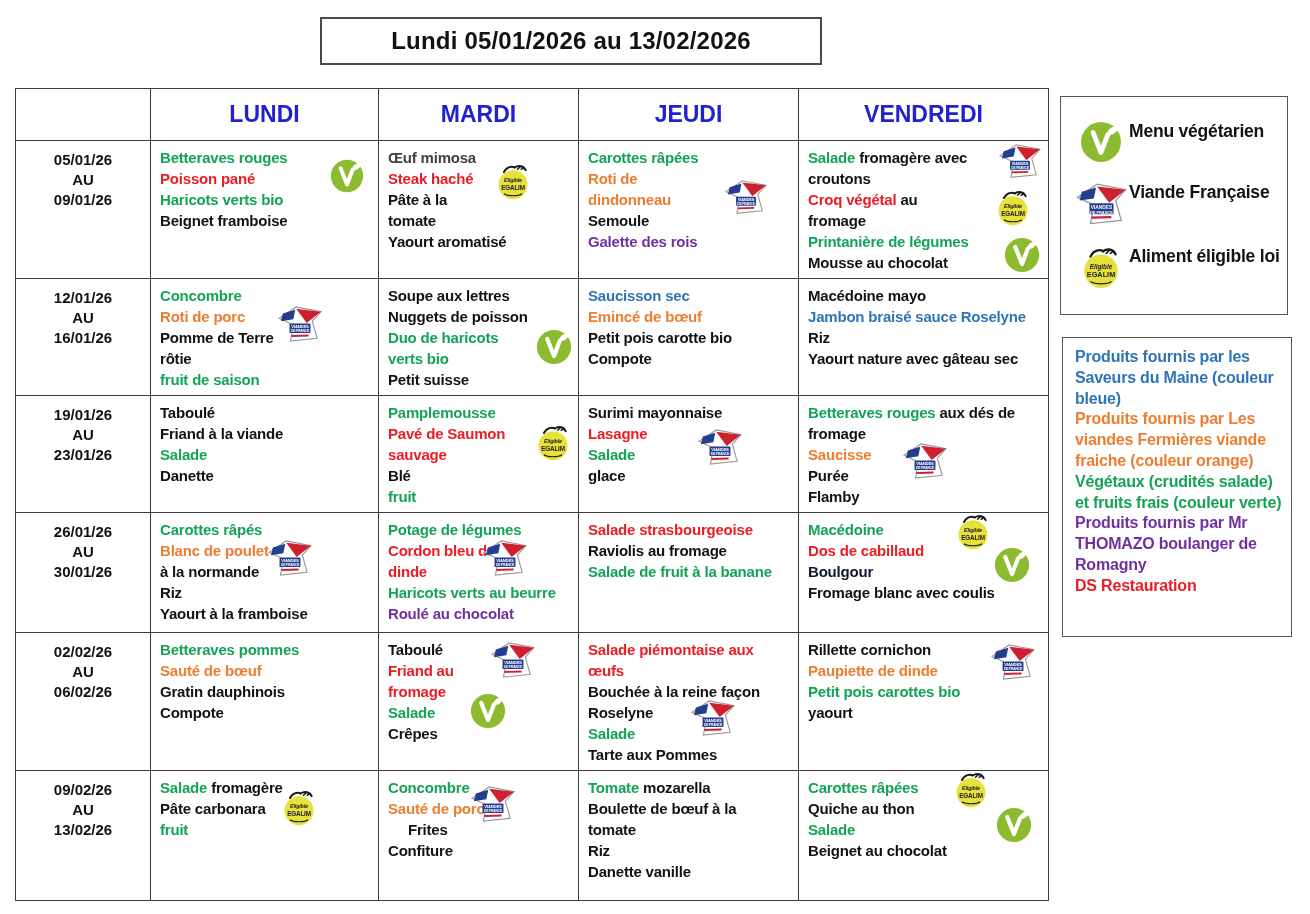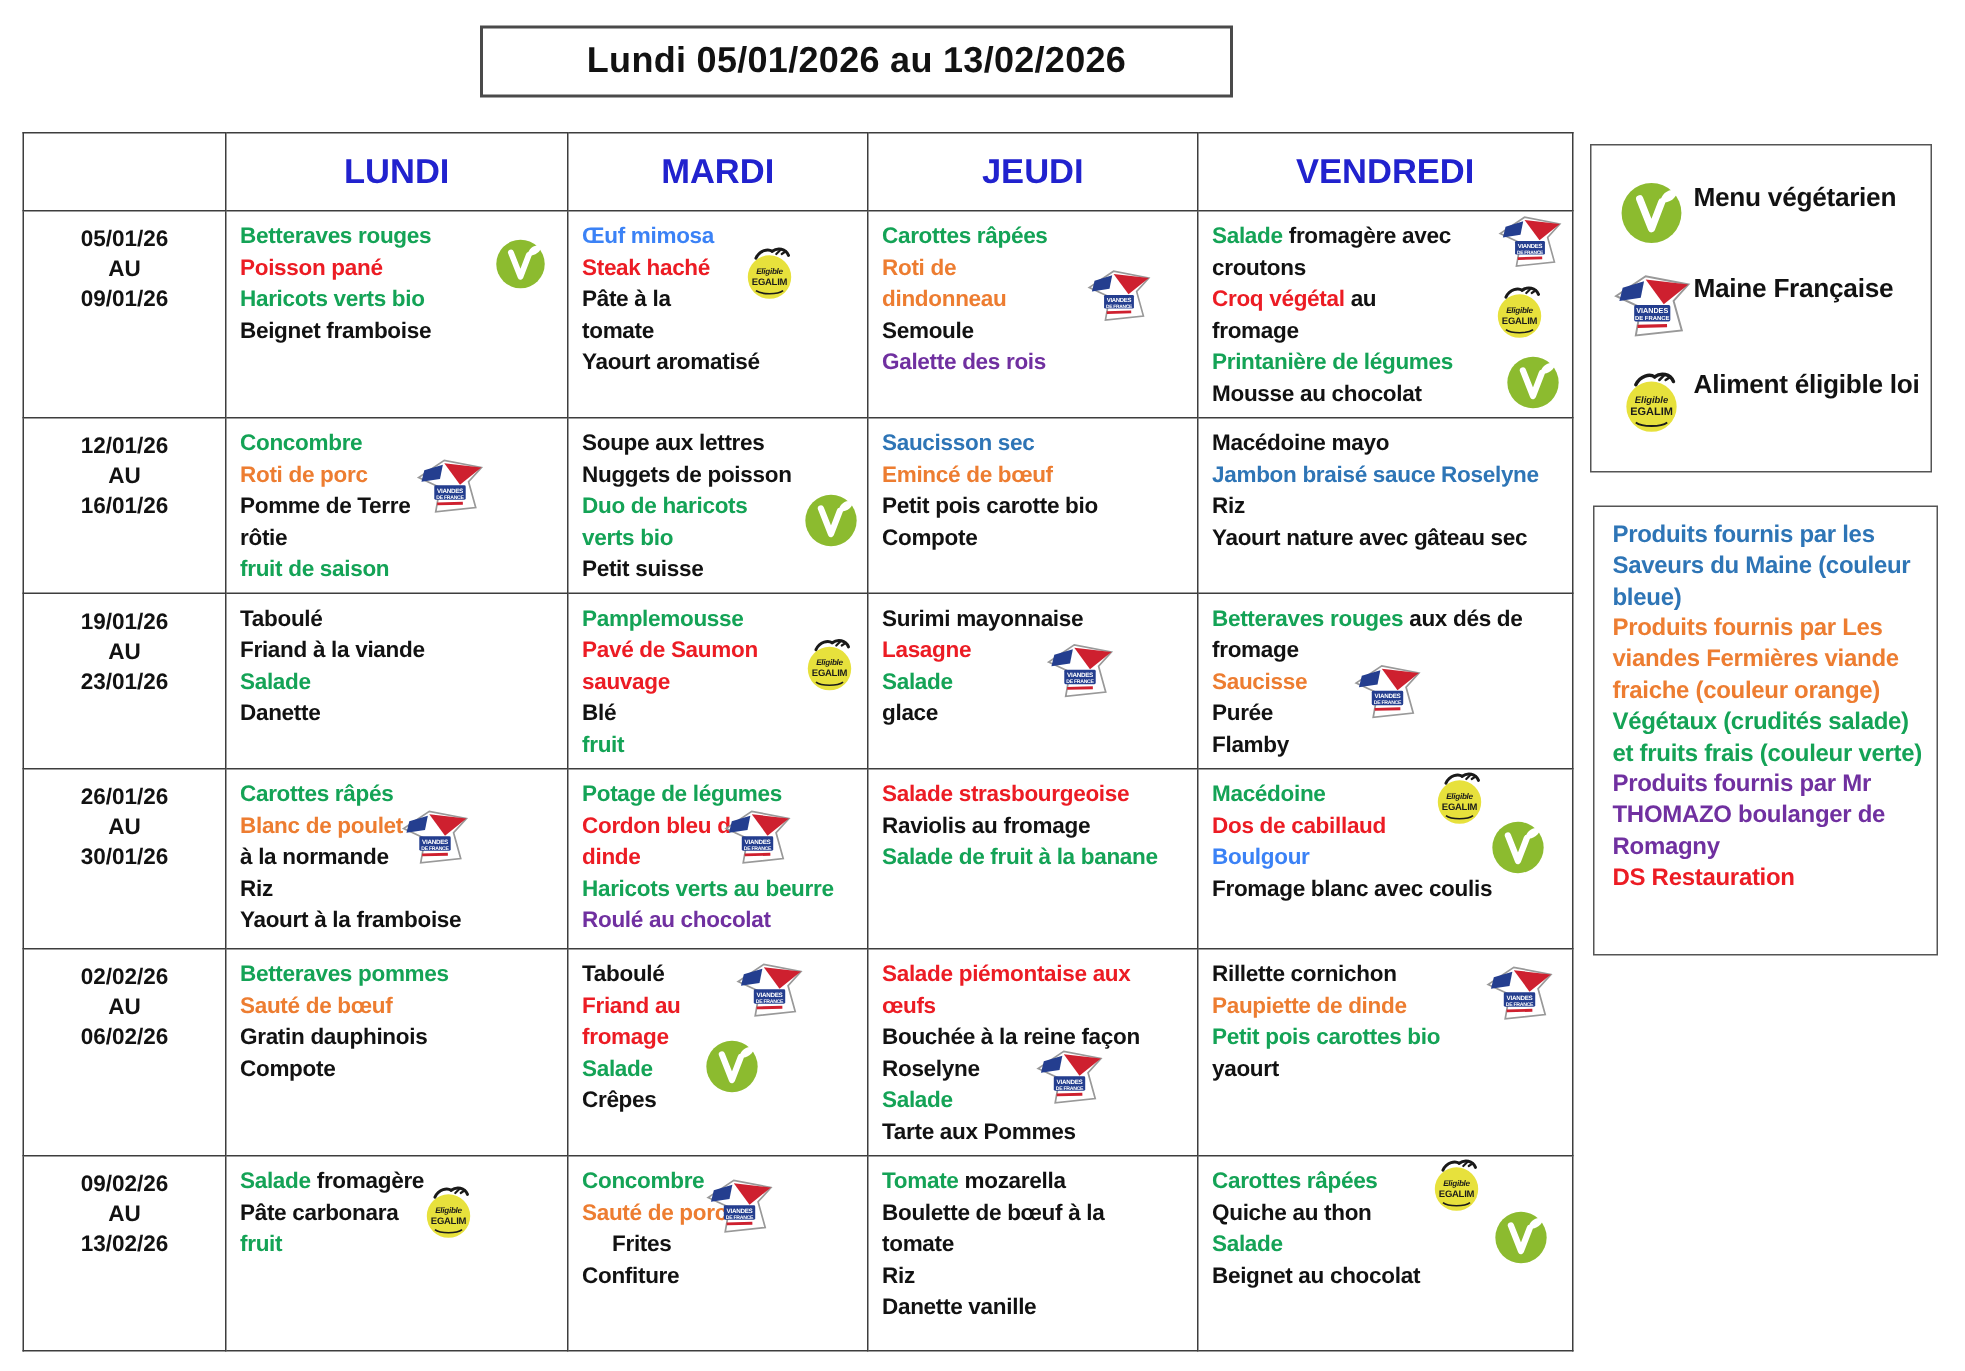--- a/index.html
+++ b/index.html
@@ -86,21 +86,21 @@
             <div class="menu-line"><span style="color: rgb(236, 28, 36);">Poisson pané</span></div>
             <div class="menu-line"><span style="color: rgb(20, 163, 86);">Haricots verts bio</span></div>
             <div class="menu-line"><span style="color: rgb(18, 18, 18); margin-top: 45px;">Beignet framboise</span></div>
             <span class="cell-icon" style="top: 18px; right: 14px;"><svg width="34" height="34" viewBox="0 0 40 40">
     <circle cx="20" cy="20" r="19" fill="#8CBB2F"></circle>
     <path d="M12.5 11 L20 30 L26.5 13" fill="none" stroke="#fff" stroke-width="4.6" stroke-linecap="round" stroke-linejoin="round"></path>
     <path d="M25.5 13.5 C26 7.5 31 4.5 36.5 5.5 C36 11 31 13.8 25.5 13.5 Z" fill="#fff"></path>
               </svg></span>
           </td>
           <td class="menu-cell">
-            <div class="menu-line"><span style="color: #3b82f6; text-align: right;">Œuf mimosa</span></div>
+            <div class="menu-line"><span style="color: #404040; text-align: right;">Œuf mimosa</span></div>
             <div class="menu-line"><span style="color: rgb(236, 28, 36);">Steak haché</span></div>
             <div class="menu-line"><span style="color: rgb(18, 18, 18);">Pâte à la</span></div>
             <div class="menu-line"><span style="color: rgb(18, 18, 18);">tomate</span></div>
             <div class="menu-line"><span style="color: rgb(18, 18, 18);">Yaourt aromatisé</span></div>
             <span class="cell-icon" style="top: 22px; right: 46px;"><svg width="38" height="38" viewBox="0 0 42 42">
     <circle cx="21" cy="24" r="16" fill="#E7E13C"></circle>
     <path d="M11 10 C14 4 20 3 23 5" stroke="#1a1a1a" stroke-width="2.2" fill="none" stroke-linecap="round"></path>
     <path d="M23 5 C27 2 33 3 35 8" stroke="#1a1a1a" stroke-width="2.2" fill="none" stroke-linecap="round"></path>
     <path d="M26 7 l3 -3 M30 7 l3 -2" stroke="#1a1a1a" stroke-width="1.6" stroke-linecap="round"></path>
     <text x="21" y="21.5" font-size="6" font-style="italic" font-weight="bold" text-anchor="middle" fill="#1a1a1a" font-family="Liberation Sans, sans-serif">Eligible</text>
@@ -302,21 +302,21 @@
               </svg></span>
           </td>
           <td class="menu-cell">
             <div class="menu-line"><span style="color: rgb(236, 28, 36);">Salade strasbourgeoise</span></div>
             <div class="menu-line"><span style="color: rgb(18, 18, 18);">Raviolis au fromage</span></div>
             <div class="menu-line"><span style="color: rgb(20, 163, 86);">Salade de fruit à la banane</span></div>
           </td>
           <td class="menu-cell">
             <div class="menu-line"><span style="color: rgb(20, 163, 86);">Macédoine</span></div>
             <div class="menu-line"><span style="color: rgb(236, 28, 36);">Dos de cabillaud</span></div>
-            <div class="menu-line"><span style="color: #3b82f6;">Boulgour</span></div>
+            <div class="menu-line"><span style="color: #0f172a;">Boulgour</span></div>
             <div class="menu-line"><span style="color: rgb(18, 18, 18);">Fromage blanc avec coulis</span></div>
             <span class="cell-icon" style="top: 0px; right: 56px;"><svg width="38" height="38" viewBox="0 0 42 42">
     <circle cx="21" cy="24" r="16" fill="#E7E13C"></circle>
     <path d="M11 10 C14 4 20 3 23 5" stroke="#1a1a1a" stroke-width="2.2" fill="none" stroke-linecap="round"></path>
     <path d="M23 5 C27 2 33 3 35 8" stroke="#1a1a1a" stroke-width="2.2" fill="none" stroke-linecap="round"></path>
     <path d="M26 7 l3 -3 M30 7 l3 -2" stroke="#1a1a1a" stroke-width="1.6" stroke-linecap="round"></path>
     <text x="21" y="21.5" font-size="6" font-style="italic" font-weight="bold" text-anchor="middle" fill="#1a1a1a" font-family="Liberation Sans, sans-serif">Eligible</text>
     <text x="21" y="29.5" font-size="7" font-weight="bold" text-anchor="middle" fill="#1a1a1a" font-family="Liberation Sans, sans-serif">EGALIM</text>
     <path d="M11 34 C15 37 27 37 31 34" stroke="#1a1a1a" stroke-width="1.2" fill="none"></path>
               </svg></span>
@@ -475,21 +475,21 @@
           <svg width="53" height="46" viewBox="0 0 48 42">
     <polygon points="2,14 17,21 14,38 42,35 37,17 46,7 20,2" fill="#fff" stroke="#999" stroke-width="1.2"></polygon>
     <polygon points="6,9 19,5 17,15 4,17" fill="#243E8F"></polygon>
     <polygon points="20,4 46,7 31,19" fill="#CE202F"></polygon>
     <rect x="13" y="19.5" width="22" height="10" rx="1" fill="#243E8F"></rect>
     <text x="24" y="24.6" font-size="4.4" font-weight="bold" fill="#fff" text-anchor="middle" font-family="Liberation Sans, sans-serif">VIANDES</text>
     <text x="24" y="28.8" font-size="3.6" font-weight="bold" fill="#fff" text-anchor="middle" font-family="Liberation Sans, sans-serif">DE FRANCE</text>
     <path d="M15 32.5 L33 32" stroke="#CE202F" stroke-width="2"></path>
           </svg>
         </span>
-        <span class="lbl">Maine Française</span>
+        <span class="lbl">Viande Française</span>
       </div>
       <div class="legend-item">
         <span class="icon-slot">
           <svg width="44" height="44" viewBox="0 0 42 42">
     <circle cx="21" cy="24" r="16" fill="#E7E13C"></circle>
     <path d="M11 10 C14 4 20 3 23 5" stroke="#1a1a1a" stroke-width="2.2" fill="none" stroke-linecap="round"></path>
     <path d="M23 5 C27 2 33 3 35 8" stroke="#1a1a1a" stroke-width="2.2" fill="none" stroke-linecap="round"></path>
     <path d="M26 7 l3 -3 M30 7 l3 -2" stroke="#1a1a1a" stroke-width="1.6" stroke-linecap="round"></path>
     <text x="21" y="21.5" font-size="6" font-style="italic" font-weight="bold" text-anchor="middle" fill="#1a1a1a" font-family="Liberation Sans, sans-serif">Eligible</text>
     <text x="21" y="29.5" font-size="7" font-weight="bold" text-anchor="middle" fill="#1a1a1a" font-family="Liberation Sans, sans-serif">EGALIM</text>

